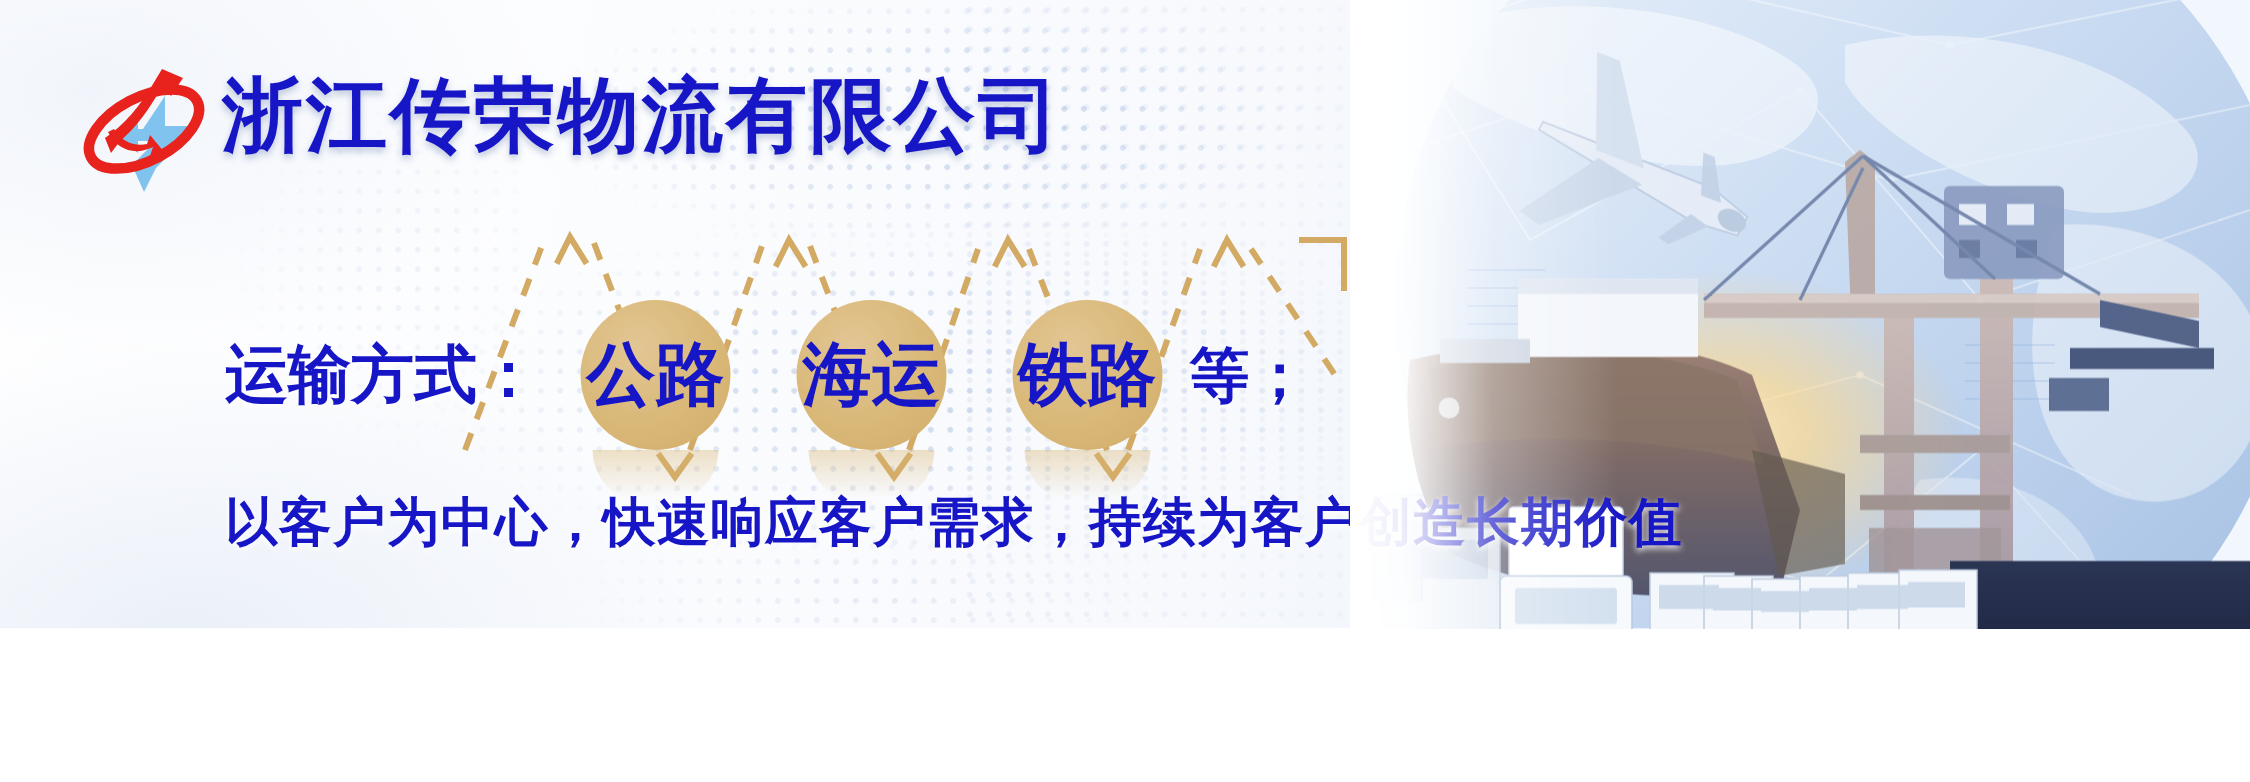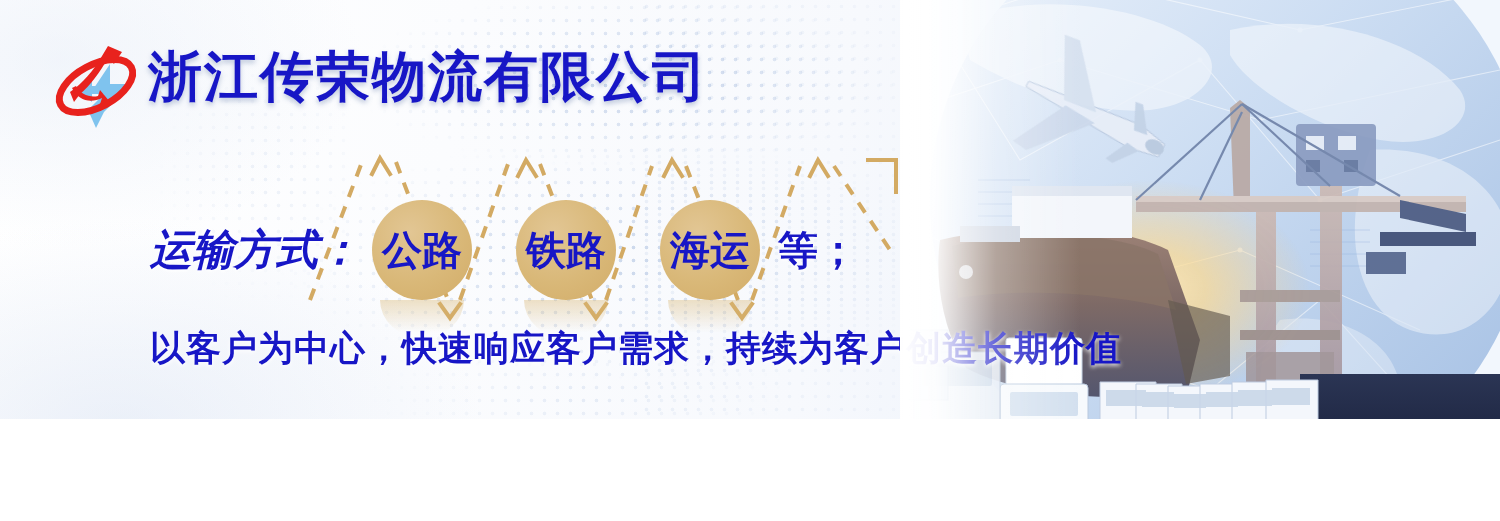--- a/index.html
+++ b/index.html
@@ -86,39 +86,38 @@
   .transport-row{
     position:absolute;left:150px;top:200px;
     height:100px;
     display:flex;align-items:center;
     z-index:20;
   }
   .transport-label{
     font-size:42px;font-weight:bold;color:#1716c6;
     text-shadow:0 2px 3px rgba(255,255,255,.9);
     white-space:nowrap;
-    margin-right:6px;
-    font-style:italic;
+    margin-right:21px;
   }
   .mode-circle{
     position:relative;
     width:100px;height:100px;border-radius:50%;
     background:radial-gradient(circle at 38% 32%, #e2c694 0%, #d9b878 55%, #d2ac68 100%);
     display:flex;align-items:center;justify-content:center;
     margin-right:44px;
     flex:0 0 auto;
   }
   .mode-circle:first-of-type{margin-left:6px;}
   .mode-circle::after{
     content:"";position:absolute;left:8%;top:100%;width:84%;height:38px;
     background:linear-gradient(180deg, rgba(217,184,120,.42), rgba(217,184,120,0) 85%);
     border-radius:0 0 50% 50%/0 0 100% 100%;
   }
   .mode-label{
-    font-size:40px;font-weight:bold;color:#1716c6;
+    font-size:46px;font-weight:bold;color:#1716c6;
     letter-spacing:0;white-space:nowrap;
     position:relative;z-index:2;text-align:right;
   }
   .etc-text{
     font-size:40px;font-weight:bold;color:#1716c6;
     margin-left:-26px;white-space:nowrap;
     text-shadow:0 2px 3px rgba(255,255,255,.85);
   }
 
   
@@ -398,24 +397,24 @@
     </svg>
   </div>
 
   <div class="transport-row">
     <span class="transport-label">运输方式：</span>
 
     <div class="mode-circle">
       <span class="mode-label">公路</span>
     </div>
     <div class="mode-circle">
+      <span class="mode-label">海运</span>
+    </div>
+    <div class="mode-circle">
       <span class="mode-label">铁路</span>
     </div>
-    <div class="mode-circle">
-      <span class="mode-label">海运</span>
-    </div>
 
     <span class="etc-text">等；</span>
   </div>
 
   <div class="tagline">以客户为中心，快速响应客户需求，持续为客户创造长期价值</div>
 
 </div>
 
 </body></html>

